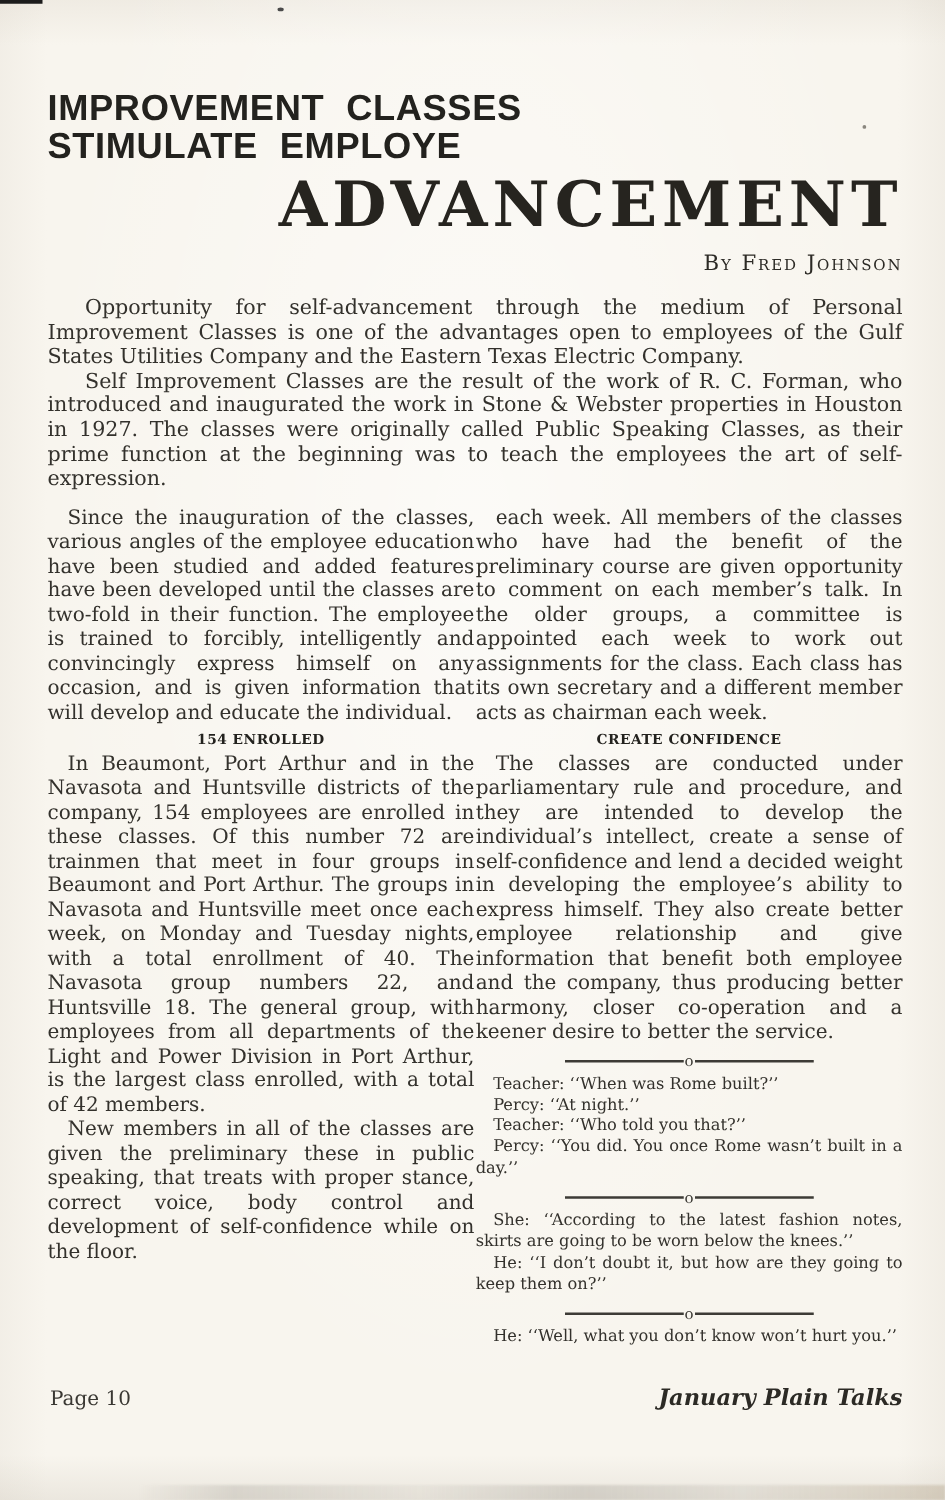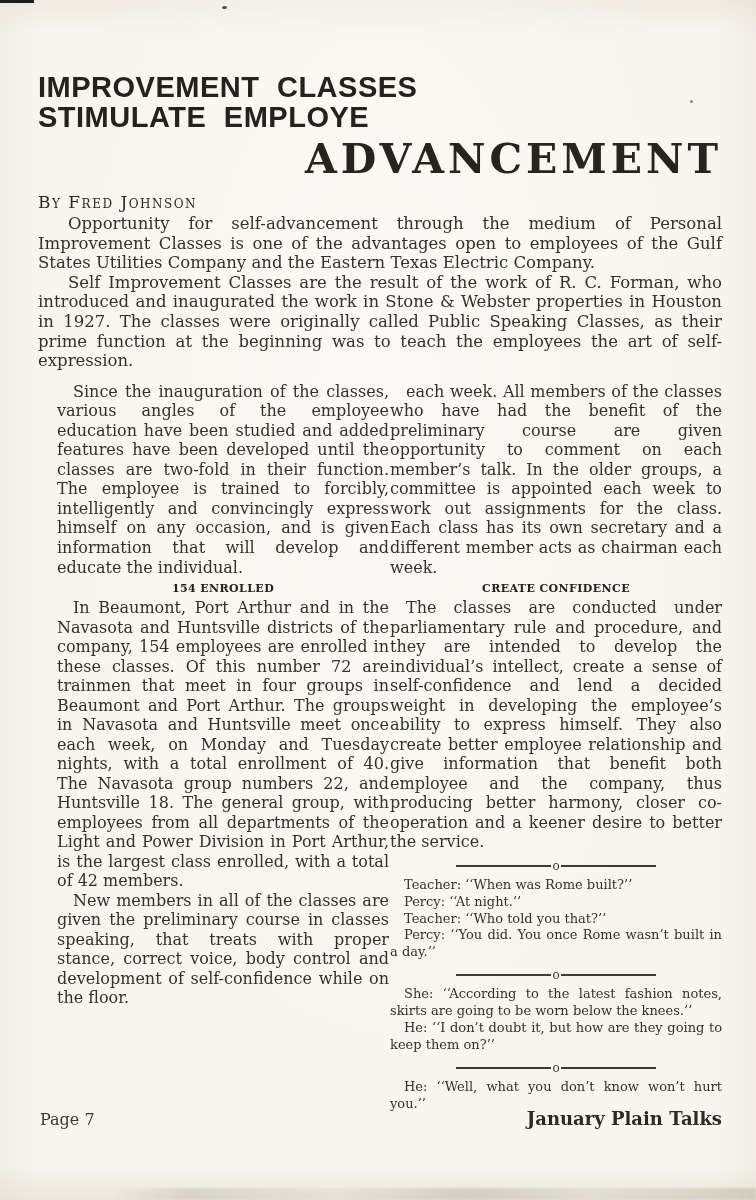--- a/index.html
+++ b/index.html
@@ -25,48 +25,48 @@
     font-weight: bold;
     font-size: 29px;
     line-height: 1.05;
     letter-spacing: 0.5px;
     word-spacing: 9px;
     color: #23221e;
   }
   .title {
     font-family: "DejaVu Serif", serif;
     font-weight: bold;
-    font-size: 41px;
+    font-size: 50px;
     line-height: 1.0;
     letter-spacing: 4px;
     text-align: right;
     color: #26241f;
     margin-top: 6px;
   }
   .byline {
-    text-align: left;
+    text-align: right;
     font-variant: small-caps;
     font-size: 17px;
     letter-spacing: 1.5px;
     color: #2c2a25;
     margin-top: 12px;
   }
 
   
-  .intro { margin-top: 2px; }
+  .intro { margin-top: 15px; }
   .intro p {
     margin: 0;
     text-align: justify;
     font-size: 16.5px;
     line-height: 1.19;
     text-indent: 30px;
   }
 
   
-  .columns { display: flex; gap: 1px; margin-top: 11px; margin-left: 19px; }
+  .columns { display: flex; gap: 1px; margin-top: 11px; }
   .col { flex: 1; min-width: 0; }
   .col p.body-para {
     margin: 0;
     text-align: justify;
     font-size: 16px;
     line-height: 1.22;
     text-indent: 16px;
   }
   .col-heading {
     text-align: center;
@@ -94,21 +94,21 @@
   .footer {
     position: absolute;
     left: 40px;
     right: 34px;
     top: 1108px;
     display: flex;
     justify-content: space-between;
     align-items: baseline;
   }
   .footer .pageno { font-size: 16px; color: #3a3833; }
-  .footer .pub { font-weight: bold; font-size: 18px; color: #2c2a25; }
+  .footer .pub { font-style: italic; font-weight: bold; font-size: 18px; color: #2c2a25; }
 
   
   .artifact { position: absolute; pointer-events: none; }
   .artifact-topline { top: 0; left: 0; width: 34px; height: 3px; background: #1c1c1c; }
   .artifact-dot1 { top: 6px; left: 222px; width: 5px; height: 3px; background: #4a4a4a; border-radius: 50%; }
   .artifact-dot2 { top: 100px; left: 690px; width: 3px; height: 3px; background: #8a867e; border-radius: 50%; }
   .artifact-bottom-smudge {
     bottom: 0; left: 110px; right: 0; height: 12px;
     background: linear-gradient(to right,
       rgba(120,115,105,0) 0%,
@@ -140,21 +140,21 @@
       <p>Opportunity for self-advancement through the medium of Personal Improvement Classes is one of the advantages open to employees of the Gulf States Utilities Company and the Eastern Texas Electric Company.</p>
       <p>Self Improvement Classes are the result of the work of R. C. Forman, who introduced and inaugurated the work in Stone &amp; Webster properties in Houston in 1927. The classes were originally called Public Speaking Classes, as their prime function at the beginning was to teach the employees the art of self-expression.</p>
     </div>
 
     <div class="columns">
 
       <div class="col">
         <p class="body-para">Since the inauguration of the classes, various angles of the employee education have been studied and added features have been developed until the classes are two-fold in their function. The employee is trained to forcibly, intelligently and convincingly express himself on any occasion, and is given information that will develop and educate the individual.</p>
         <div class="col-heading">154 ENROLLED</div>
         <p class="body-para">In Beaumont, Port Arthur and in the Navasota and Huntsville districts of the company, 154 employees are enrolled in these classes. Of this number 72 are trainmen that meet in four groups in Beaumont and Port Arthur. The groups in Navasota and Huntsville meet once each week, on Monday and Tuesday nights, with a total enrollment of 40. The Navasota group numbers 22, and Huntsville 18. The general group, with employees from all departments of the Light and Power Division in Port Arthur, is the largest class enrolled, with a total of 42 members.</p>
-        <p class="body-para">New members in all of the classes are given the preliminary course in classes speaking, that treats with proper stance, correct voice, body control and development of self-confidence while on the floor.</p>
+        <p class="body-para">New members in all of the classes are given the preliminary these in public speaking, that treats with proper stance, correct voice, body control and development of self-confidence while on the floor.</p>
       </div>
 
       <div class="col">
         <p class="body-para">each week. All members of the classes who have had the benefit of the preliminary course are given opportunity to comment on each member’s talk. In the older groups, a committee is appointed each week to work out assignments for the class. Each class has its own secretary and a different member acts as chairman each week.</p>
         <div class="col-heading">CREATE CONFIDENCE</div>
         <p class="body-para">The classes are conducted under parliamentary rule and procedure, and they are intended to develop the individual’s intellect, create a sense of self-confidence and lend a decided weight in developing the employee’s ability to express himself. They also create better employee relationship and give information that benefit both employee and the company, thus producing better harmony, closer co-operation and a keener desire to better the service.</p>
         <div class="jokes">
             <div class="joke-divider">
               <span class="seg"></span>
               <span class="o">o</span>
@@ -178,21 +178,21 @@
             </div>
             <p class="joke-line">He: ‘‘Well, what you don’t know won’t hurt you.’’</p>
           </div>
       </div>
 
     </div>
 
   </div>
 
   <div class="footer">
-    <span class="pageno">Page 7</span>
+    <span class="pageno">Page 10</span>
     <span class="pub">January Plain Talks</span>
   </div>
 
   <div class="artifact artifact-topline"></div>
   <div class="artifact artifact-dot1"></div>
   <div class="artifact artifact-dot2"></div>
   <div class="artifact artifact-bottom-smudge"></div>
 
 </div>
 

